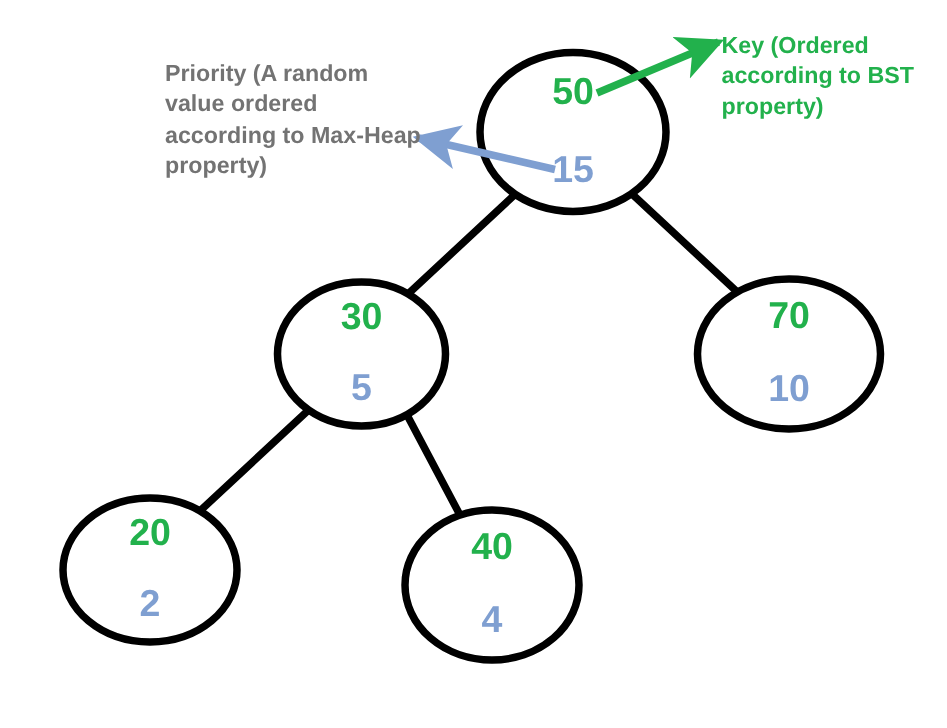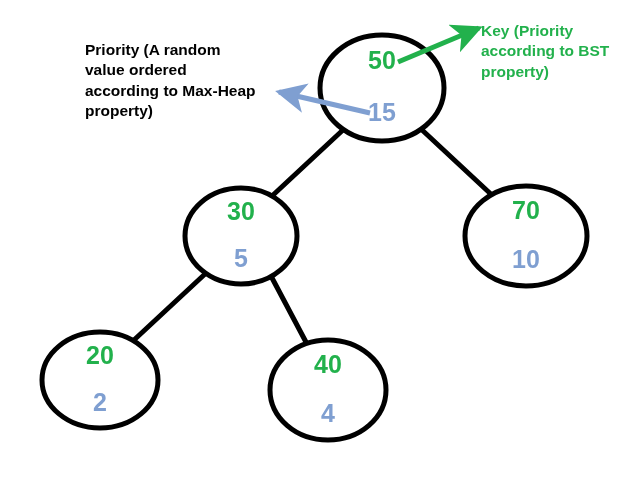--- a/index.html
+++ b/index.html
@@ -24,24 +24,24 @@
   }
   .annotation {
     position: absolute;
     font-family: "Liberation Sans", sans-serif;
     font-size: 15.5px;
     font-weight: bold;
     line-height: 1.32;
     white-space: pre-line;
   }
   #priority-annotation {
-    left: 85px;
+    left: 110px;
     top: 40px;
     width: 176px;
-    color: #000000;
+    color: #737373;
   }
   #key-annotation {
     left: 481px;
     top: 21px;
     width: 142px;
     color: #22b14c;
   }
   .node-key, .node-priority {
     font-family: "Liberation Sans", sans-serif;
     font-weight: bold;
@@ -111,15 +111,15 @@
         <path d="M0,0 L6.2,3 L0,6 L1.6,3 Z" fill="#22b14c"></path>
       </marker>
     </defs>
 
     <line id="priority-arrow-line" stroke="#7f9fd1" stroke-width="5" marker-end="url(#arrow-blue)" x1="370" y1="113" x2="279" y2="92"></line>
     <line id="key-arrow-line" stroke="#22b14c" stroke-width="5" marker-end="url(#arrow-green)" x1="398" y1="62" x2="479" y2="28"></line>
   </svg>
 
   <div class="annotation" id="priority-annotation">Priority (A random value ordered according to Max-Heap property)</div>
 
-  <div class="annotation" id="key-annotation">Key (Priority according to BST property)</div>
+  <div class="annotation" id="key-annotation">Key (Ordered according to BST property)</div>
 
 </div>
 
 </body></html>

